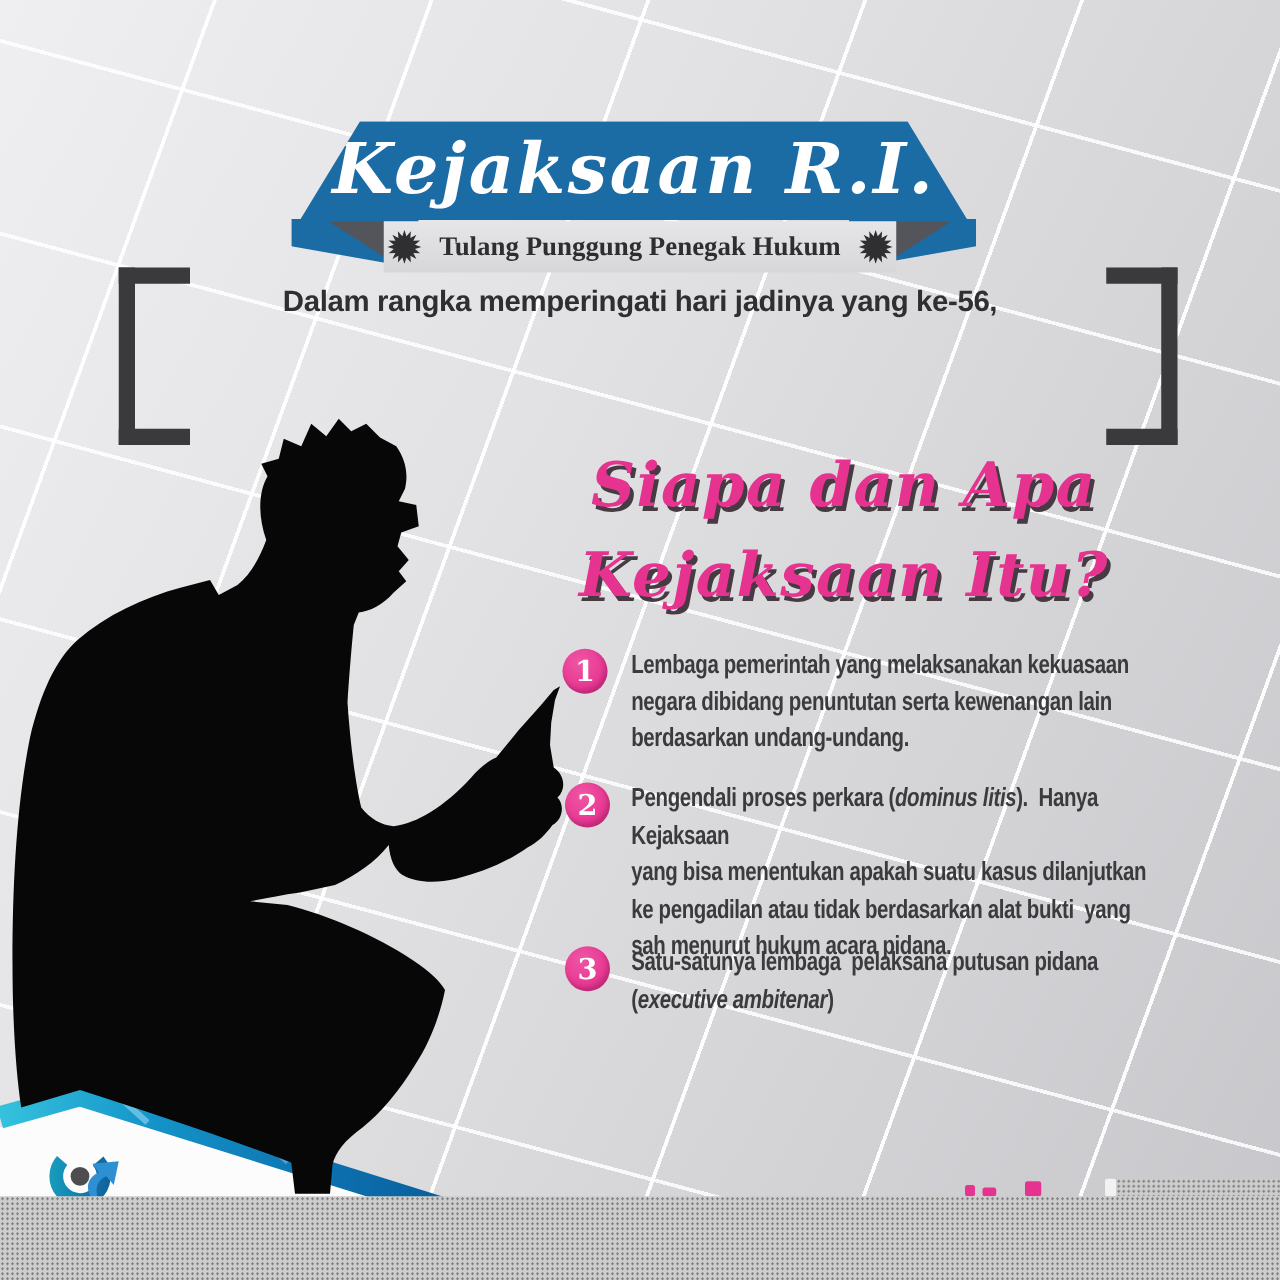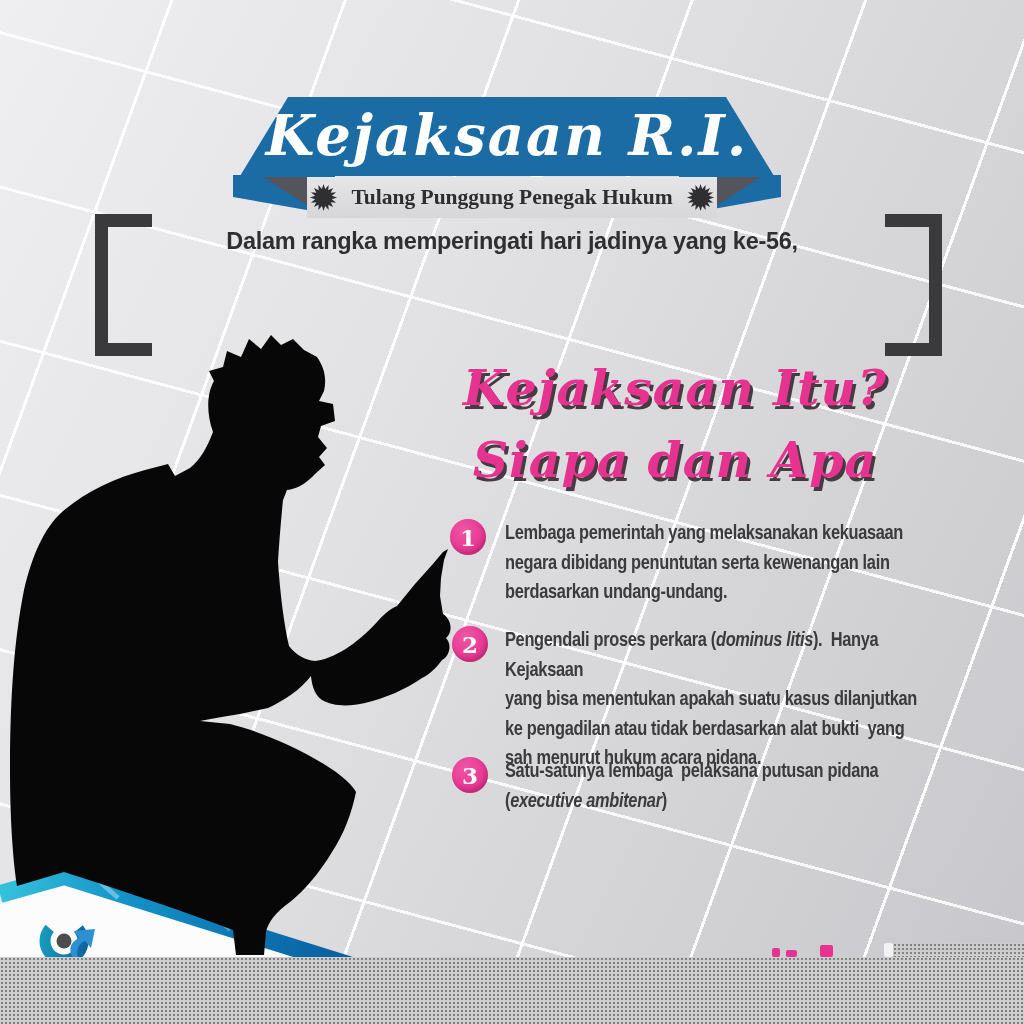--- a/index.html
+++ b/index.html
@@ -154,22 +154,22 @@
       </svg>
     </div>
 
     <div class="bracket bracket-left"></div>
     <div class="bracket bracket-right"></div>
     <div class="intro">
       <div>Dalam rangka memperingati hari jadinya yang ke-56,</div>
     </div>
 
     <div class="heading">
+      <div>Siapa dan Apa</div>
       <div>Kejaksaan Itu?</div>
-      <div>Siapa dan Apa</div>
     </div>
 
     <div class="num-circle" style="left:450px;top:519px;">
       <span>1</span>
     </div>
     <div class="item-text" style="top:517px;" id="item-text-0">Lembaga pemerintah yang melaksanakan kekuasaan<br>negara dibidang penuntutan serta kewenangan lain<br>berdasarkan undang-undang.</div>
 
     <div class="num-circle" style="left:452px;top:626px;">
       <span>2</span>
     </div>

